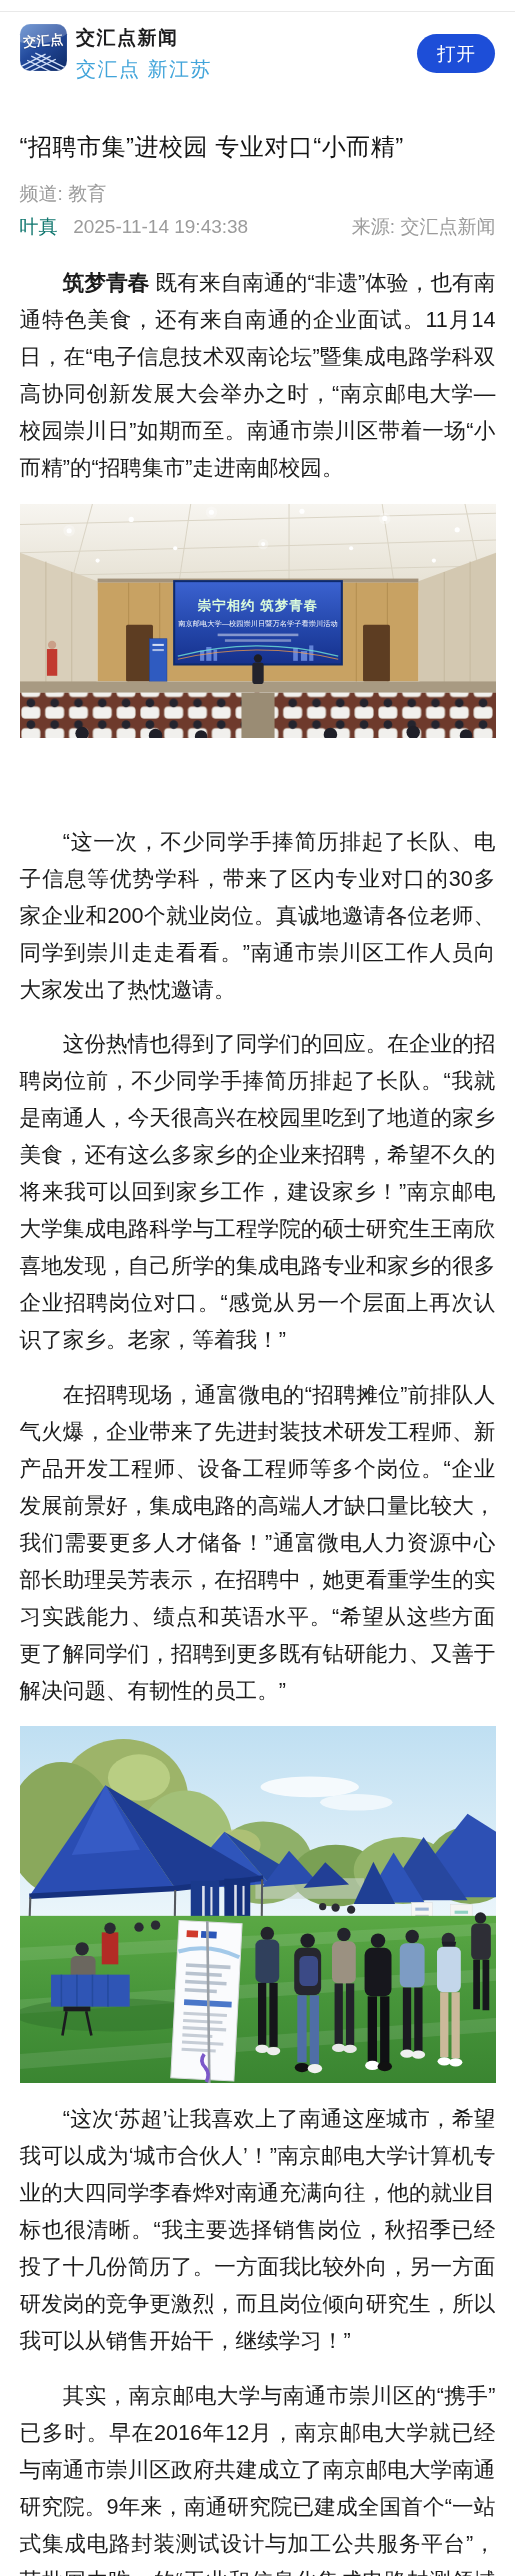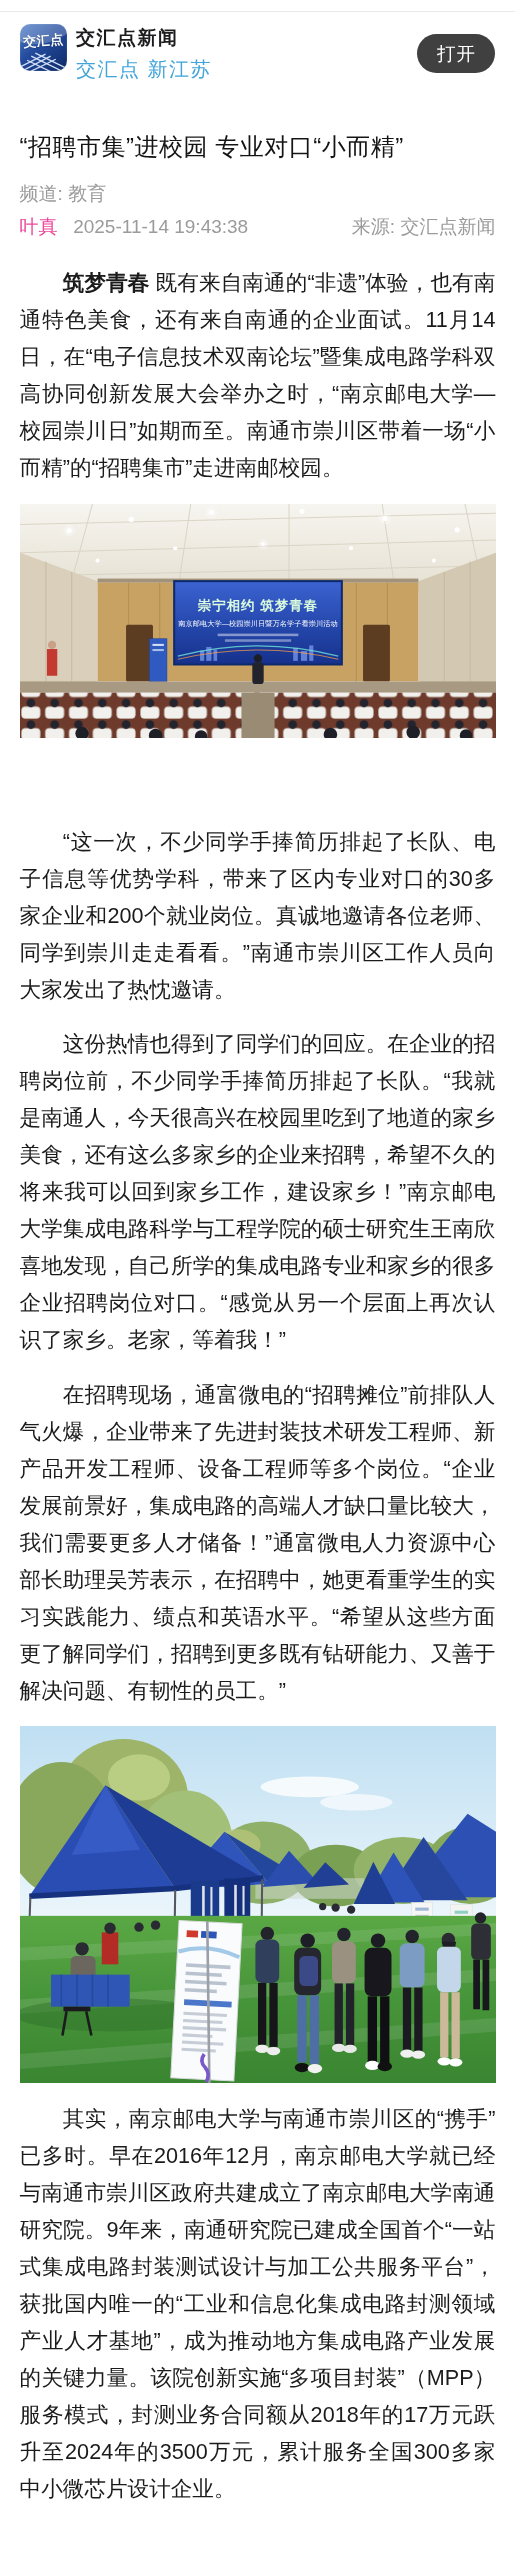--- a/index.html
+++ b/index.html
@@ -12,27 +12,27 @@
     background:linear-gradient(140deg,#4d7ec9 0%,#234a9c 45%,#0d2a66 100%);box-shadow:inset 0 0 0 0.5px rgba(255,255,255,.15);}
   .app-icon .gloss{position:absolute;left:-9.3px;top:-17.5px;width:67px;height:36px;border-radius:50%;
     background:rgba(255,255,255,.22);transform:rotate(-14deg);}
   .app-icon .brand{position:absolute;left:0;right:0;top:8.2px;text-align:center;color:#fff;font-weight:700;
     font-size:13px;letter-spacing:0.5px;transform:rotate(-4deg);text-shadow:0 0.5px 1px rgba(0,0,0,.35);}
   .app-icon svg{position:absolute;left:0;bottom:0;}
   .app-titles{margin-left:9.3px;padding-top:1px;}
   .app-name{font-size:19px;font-weight:600;color:#1c1c1e;letter-spacing:1.5px;}
   .app-tagline{margin-top:4.6px;font-size:20px;color:#41a4da;letter-spacing:1.5px;}
   .open-btn{position:absolute;right:19.6px;top:21.6px;width:78px;height:39px;border:none;border-radius:19.6px;
-    background:#404040;color:#ffffff;font-size:18.5px;font-family:Liberation Mono, monospace;letter-spacing:1px;cursor:pointer;}
+    background:#1d4ed8;color:#ffffff;font-size:18.5px;font-family:Liberation Mono, monospace;letter-spacing:1px;cursor:pointer;}
 
   
   .article-title{margin:43px 19.6px 0 19.6px;font-size:24px;line-height:33px;font-weight:400;color:#141414;letter-spacing:0.5px;}
   .meta{margin:17.5px 19.6px 0 19.6px;font-size:19px;color:#9b9b9b;}
   .meta-row2{display:flex;justify-content:space-between;margin-top:7.7px;}
-  .meta .author{color:#ec4899;margin-right:10.3px;cursor:pointer;}
+  .meta .author{color:#0f766e;margin-right:10.3px;cursor:pointer;}
 
   
   .article-body{margin:24px 19.6px 0 19.6px;font-size:21.6px;line-height:37px;text-align:justify;color:#1b1b1b;}
   .article-body p{margin:0 0 17.5px 0;text-indent:2em;}
   .article-body .lead{font-weight:700;}
   figure{margin:5.7px 0 85px 0;width:476px;border-radius:12px;}
   figure.photo2{margin:0 0 17px 0;}
   figure svg{display:block;width:476px;}
 </style>
 </head>
@@ -374,18 +374,19 @@
               <circle cx="262" cy="386" r="9"></circle>
               <circle cx="610" cy="352" r="8"></circle>
             <circle cx="640" cy="356" r="8"></circle>
               <circle cx="585" cy="350" r="7"></circle>
           </g>
         </g>
       </svg>
     </figure>
 
     <div id="para-group-3">
+        <p>“这次‘苏超’让我喜欢上了南通这座城市，希望我可以成为‘城市合伙人’！”南京邮电大学计算机专业的大四同学李春烨对南通充满向往，他的就业目标也很清晰。“我主要选择销售岗位，秋招季已经投了十几份简历了。一方面我比较外向，另一方面研发岗的竞争更激烈，而且岗位倾向研究生，所以我可以从销售开始干，继续学习！”</p>
         <p>其实，南京邮电大学与南通市崇川区的“携手”已多时。早在2016年12月，南京邮电大学就已经与南通市崇川区政府共建成立了南京邮电大学南通研究院。9年来，南通研究院已建成全国首个“一站式集成电路封装测试设计与加工公共服务平台”，获批国内唯一的“工业和信息化集成电路封测领域产业人才基地”，成为推动地方集成电路产业发展的关键力量。该院创新实施“多项目封装”（MPP）服务模式，封测业务合同额从2018年的17万元跃升至2024年的3500万元，累计服务全国300多家中小微芯片设计企业。</p>
       </div>
   </div>
 
 </main>
 
 
 </body></html>

